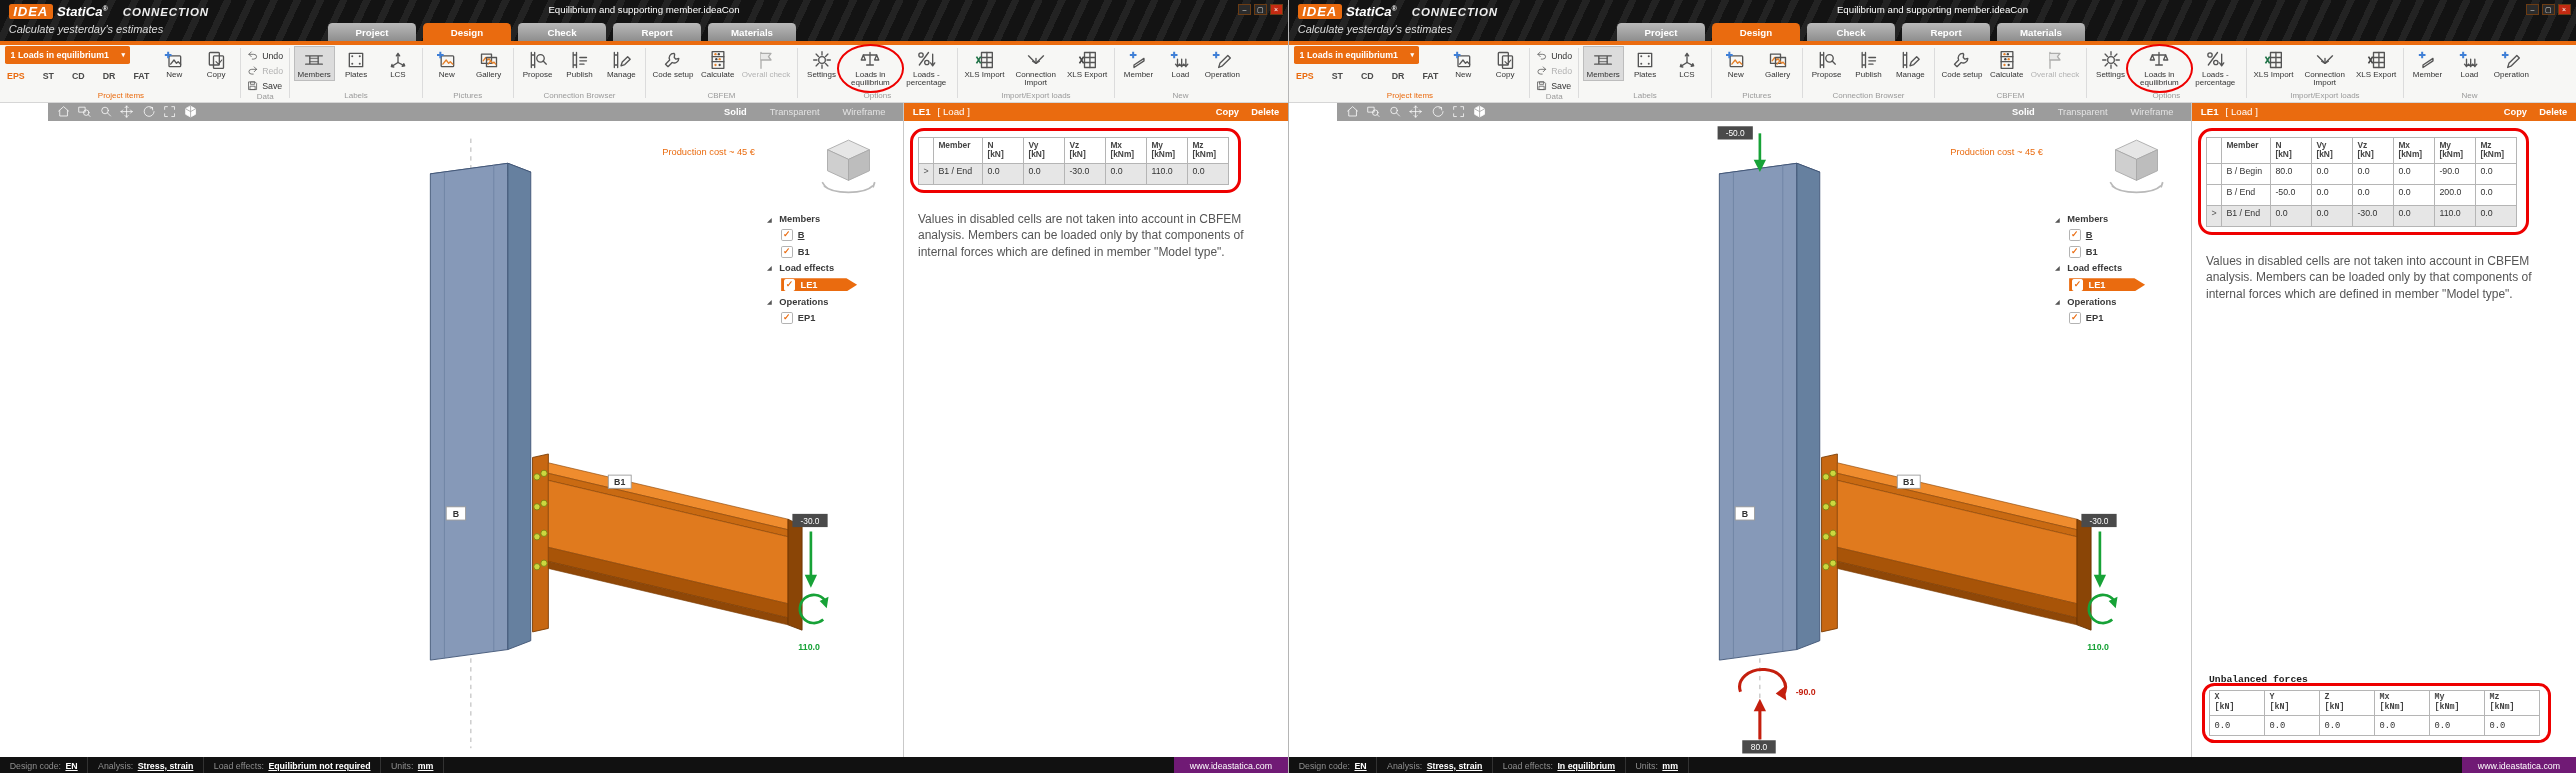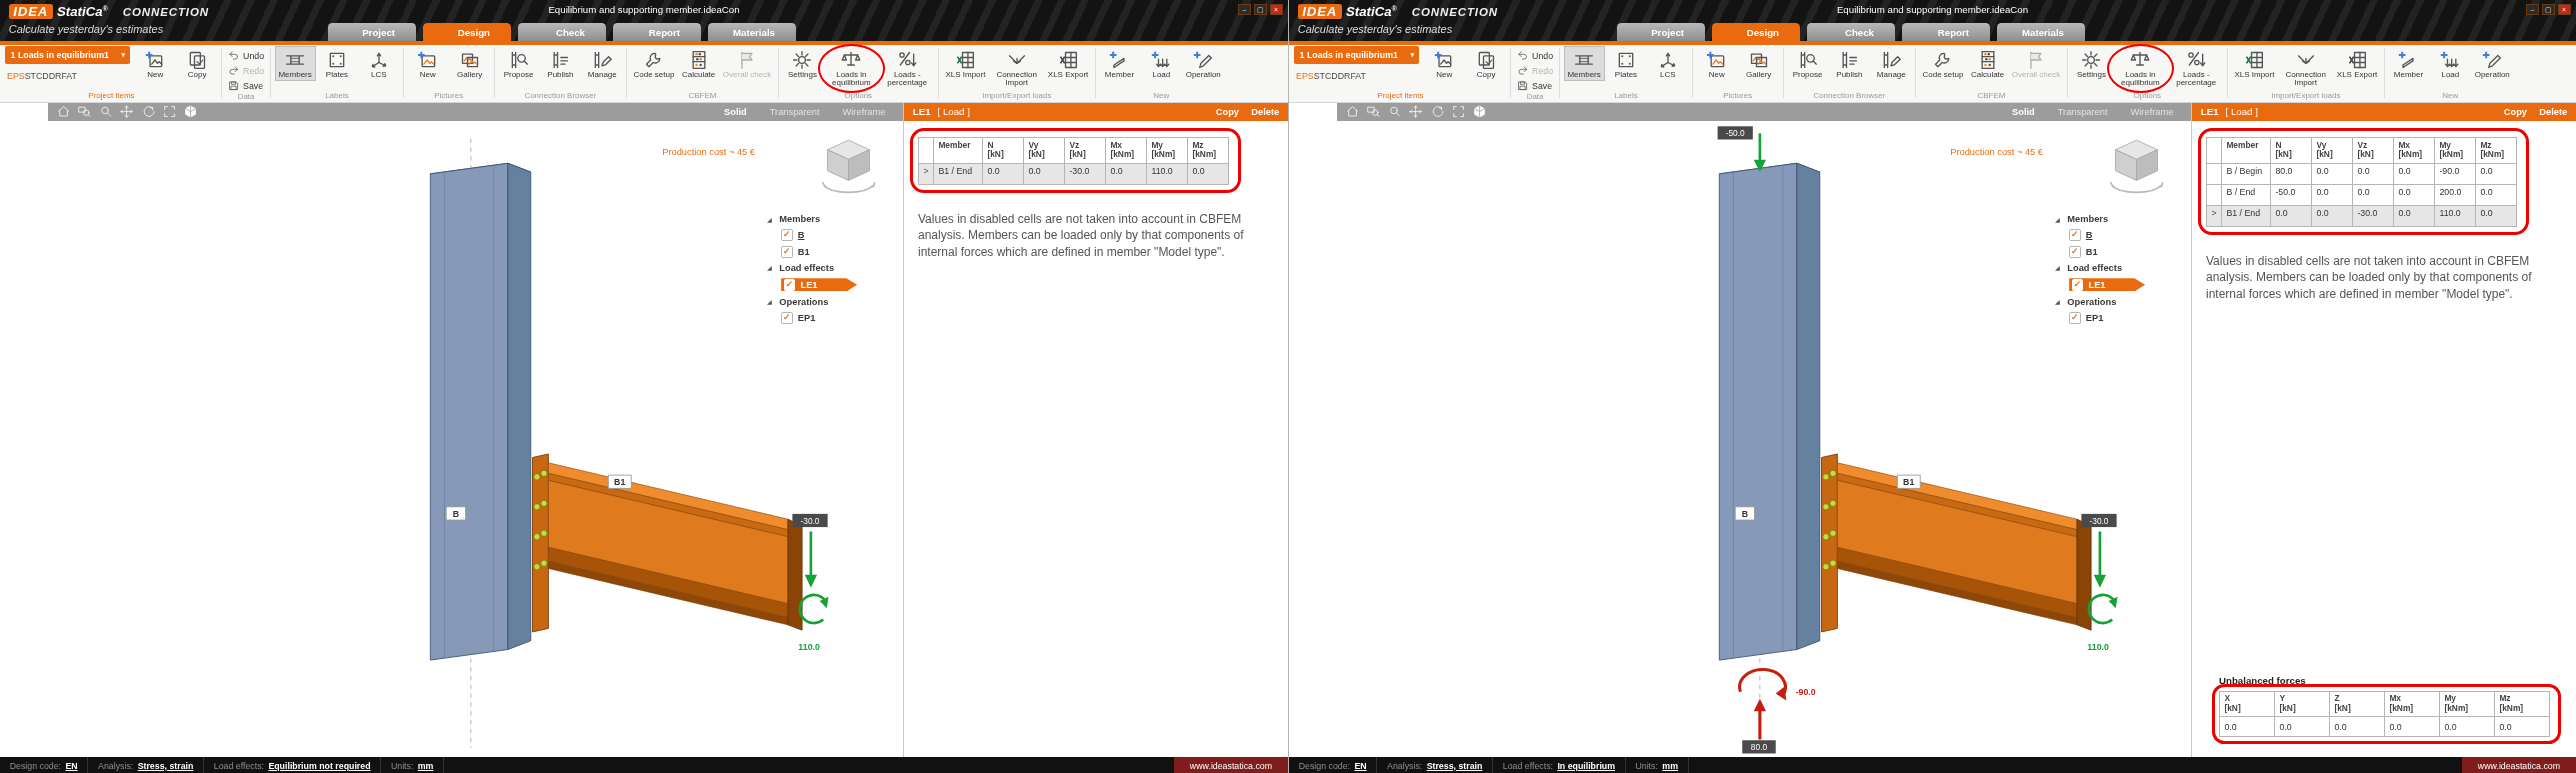--- a/index.html
+++ b/index.html
@@ -15,40 +15,40 @@
   .logo-idea { background:#ea6b0f; color:#fff; font-weight:bold; font-style:italic; font-size:13.2px; padding:0 4.4px 0.9px; border-radius:2.6px; letter-spacing:0.9px; }
   .logo-statica { color:#fff; font-weight:bold; font-style:italic; font-size:13.2px; }
   .logo-reg { color:#fff; font-size:7px; vertical-align:super; }
   .logo-product { color:#eee; font-style:italic; font-weight:bold; font-size:11.5px; margin-left:10.6px; letter-spacing:0.9px; }
   .logo-tagline { color:#ddd; font-style:italic; font-size:11px; margin-top:3.5px; }
   .win-title { position:absolute; left:0; right:0; top:4.4px; text-align:center; color:#fff; font-size:9.7px; pointer-events:none; }
   .win-btns { position:absolute; right:5.3px; top:3.5px; display:flex; gap:2.6px; }
   .win-btn { width:13.2px; height:11.5px; background:#2b2b2b; border:0.9px solid #6b3c14; color:#ddd; font-size:7px; line-height:9.7px; text-align:center; }
   .win-btn.close { background:#c42a12; color:#fff; }
   .tabs { position:absolute; left:328px; bottom:0; display:flex; gap:7px; }
-  .tab { min-width:88px; text-align:right; padding:3.5px 21px 3.5px; font-size:9.7px; font-weight:bold; color:#fff; background:linear-gradient(#b9b9b9,#8e8e8e); border-radius:4.4px 4.4px 0 0; }
+  .tab { min-width:88px; text-align:center; padding:3.5px 21px 3.5px; font-size:9.7px; font-weight:bold; color:#fff; background:linear-gradient(#b9b9b9,#8e8e8e); border-radius:4.4px 4.4px 0 0; }
   .tab.active { background:#ea6b0f; }
   .orange-strip { height:3.5px; background:#ea6b0f; flex:none; }
 
   
   .ribbon { height:58px; background:#f7f7f5; border-bottom:0.9px solid #d6d6d6; display:flex; align-items:stretch; padding:0 1.8px; flex:none; }
   .rgroup { display:flex; flex-direction:column; padding:1.8px 3.5px 0; position:relative; }
   .rgroup-content { display:flex; align-items:flex-start; gap:0.9px; flex:1; }
   .rgroup-label { text-align:center; font-size:8px; color:#9a9a9a; padding:0 1.8px 1.8px; white-space:nowrap; }
   .rgroup-label.orange { color:#ea6b0f; }
   .rdivider { width:0.9px; background:#dcdcdc; margin:3.5px 0; }
   .rbtn { display:flex; flex-direction:column; align-items:center; min-width:41px; max-width:55px; padding:2.6px 1.8px 0.9px; font-size:8px; color:#333; text-align:center; line-height:1.08; border:0.9px solid transparent; }
   .rbtn svg { width:20px; height:20px; margin-bottom:0.9px; }
   .rbtn.pressed { background:#dcdcdc; border-color:#bdbdbd; }
   .rbtn.disabled { color:#b3b3b3; }
   .rbtn.disabled svg { opacity:.45; }
   .proj-col { display:flex; flex-direction:column; margin-right:3.5px; }
   .dropdown { width:125px; height:17.6px; background:#ea6b0f; color:#fff; font-size:8.8px; font-weight:bold; display:flex; align-items:center; padding:0 5.3px; border-radius:1.8px; }
   .dropdown .caret { margin-left:auto; font-size:7px; }
-  .modes { display:flex; gap:0; margin-top:7px; padding-left:1.8px; font-size:8.8px; font-weight:normal; color:#4a4a4a; }
+  .modes { display:flex; gap:18px; margin-top:7px; padding-left:1.8px; font-size:8.8px; font-weight:bold; color:#4a4a4a; }
   .mode.active { color:#ea6b0f; }
   .small-stack { display:flex; flex-direction:column; gap:1.8px; padding-top:2.6px; }
   .sbtn { display:flex; align-items:center; gap:3.5px; font-size:8.8px; color:#333; padding:0.9px 2.6px; }
   .sbtn svg { width:11.5px; height:11.5px; }
   .sbtn.disabled { color:#b3b3b3; }
   .annot-wrap { position:relative; }
   .ring-btn { position:absolute; inset:-2.6px -6.2px; border:2.6px solid #ee0000; border-radius:50%; pointer-events:none; z-index:5; }
 
   
   .main { flex:1; display:flex; min-height:0;padding-left:48px; }
@@ -88,35 +88,35 @@
   table.loads th .unit { display:block; }
   .col-marker { width:15px; }
   .col-member { width:49px; }
   .col-num { width:41px; }
   tr.trow td { height:21px; background:#fff; }
   tr.trow.selected td { background:#e6e6e6; }
   td.marker { color:#555; font-weight:bold; text-align:center; }
   tr.trow td.marker .mk { visibility:hidden; }
   tr.trow.selected td.marker .mk { visibility:visible; }
   .note { width:354px; font-size:12px; color:#555; line-height:1.38; }
-  .unbalanced { position:absolute; left:27px; bottom:17.6px; }
+  .unbalanced { position:absolute; left:17px; bottom:17.6px;font-family:Liberation Mono, monospace; }
   .unb-wrap { position:relative; display:inline-block; }
   .unb-title { font-size:9.7px; font-weight:bold; color:#222; margin-bottom:4.4px; }
   .ring-unb { position:absolute; inset:-7px -10.6px -7px -7px; border:3.5px solid #ee0000; border-radius:12.3px; pointer-events:none; z-index:5; }
   table.unb { border-collapse:collapse; font-size:8.8px; color:#333; }
   table.unb th, table.unb td { border:0.9px solid #b5b5b5; padding:2.6px 4.4px; text-align:left; font-weight:normal; }
   table.unb th { font-weight:bold; color:#444; font-size:8.4px; line-height:1.15; width:55px; }
   table.unb td { height:19.4px; }
 
   
   .statusbar { height:16.7px; background:#111; display:flex; align-items:center; font-size:8.8px; flex:none; }
   .seg { display:flex; align-items:center; gap:4.4px; padding:0 9.7px; height:100%; border-right:0.9px solid #323232; }
   .seg .lbl { color:#8f8f8f; }
   .seg .val { color:#fff; font-weight:bold;text-decoration:underline; }
-  .website { margin-left:auto; background:#7f1d1d; color:#fff; height:100%; display:flex; align-items:center; padding:0 16px; }
+  .website { margin-left:auto; background:#701a75; color:#fff; height:100%; display:flex; align-items:center; padding:0 16px; }
   .ico { stroke:#555; fill:none; stroke-width:1.6; stroke-linecap:round; stroke-linejoin:round; }
   .ico-w { stroke:#fff; fill:none; stroke-width:1.4; stroke-linecap:round; stroke-linejoin:round; }
 </style>
 </head>
 <body>
 
 <div id="app">
   <div class="window">
 
     <div class="titlebar">

